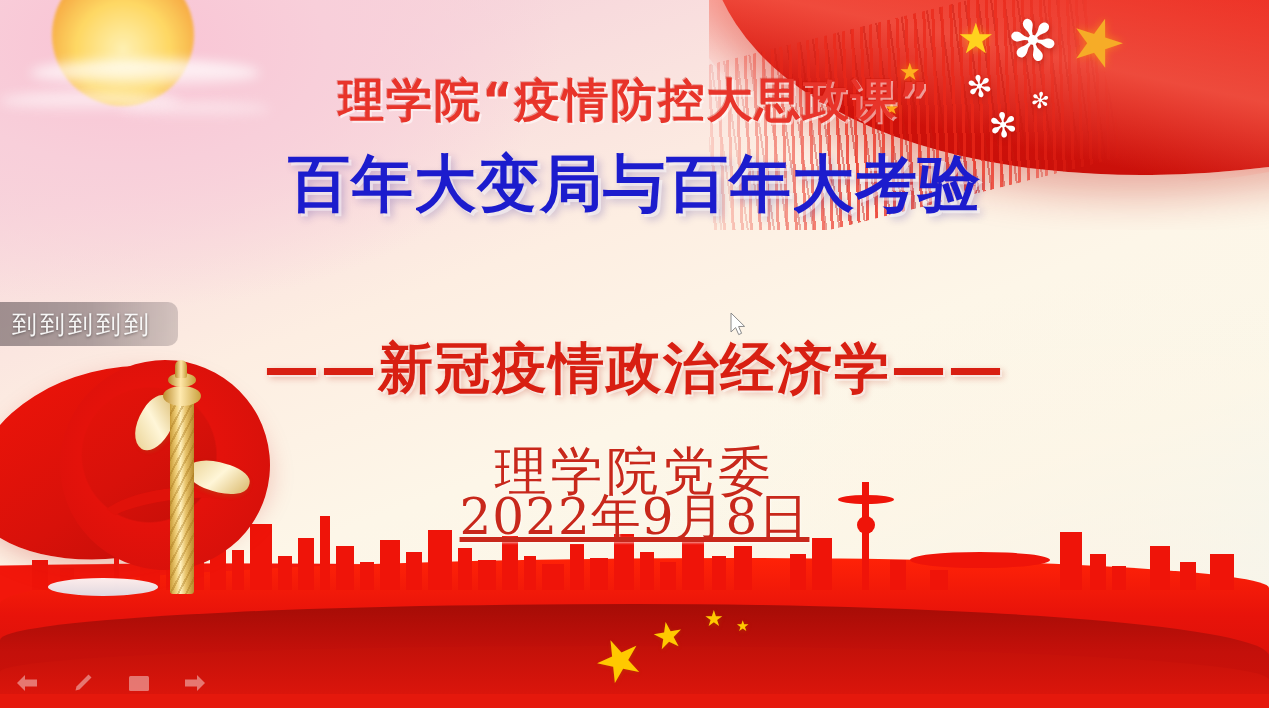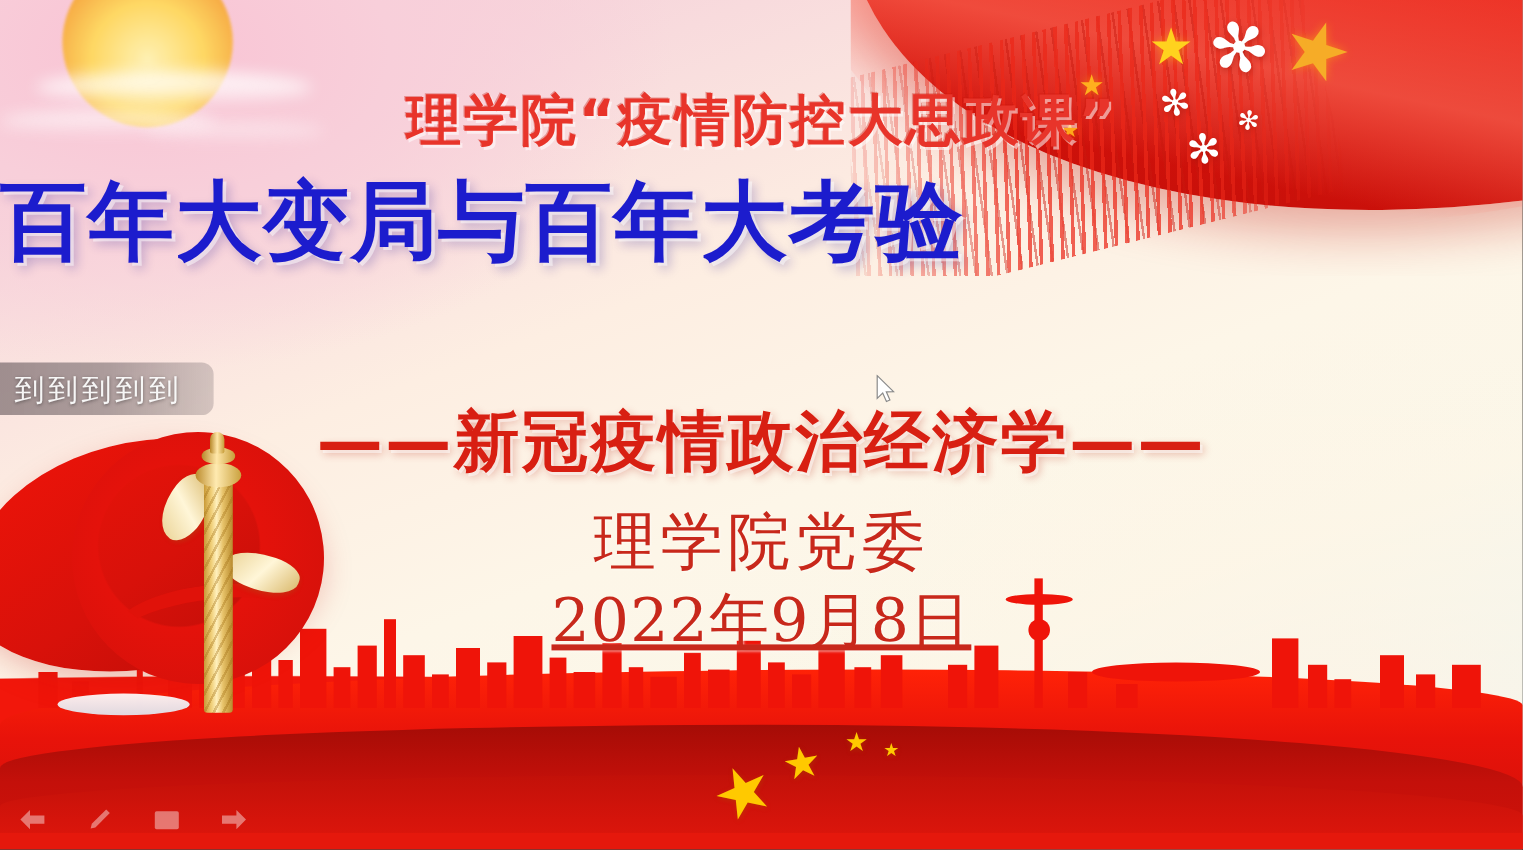--- a/index.html
+++ b/index.html
@@ -128,40 +128,40 @@
   .gstar{position:absolute;color:#ffc900;line-height:1;text-shadow:0 1px 4px rgba(170,90,0,.4);}
 
   
   .t-eyebrow{
     position:absolute;left:0;right:0;top:70px;text-align:center;
     font-size:46px;font-weight:bold;letter-spacing:2px;color:#e8342a;
     text-shadow:2px 2px 0 rgba(255,255,255,.55), -1px -1px 0 rgba(200,20,10,.35);
     font-family:"DejaVu Sans","Liberation Sans",sans-serif;
   }
   .t-title{
-    position:absolute;left:0;right:0;top:152px;
-    font-size:72px;font-weight:bold;letter-spacing:1px;color:#1c1ccd;
+    position:absolute;left:0;right:0;top:152px;text-align:center;
+    font-size:62px;font-weight:bold;letter-spacing:1px;color:#1c1ccd;
     line-height:1.06;
     text-shadow:3px 3px 0 rgba(255,255,255,.5), 5px 5px 9px rgba(40,30,150,.28);
-    font-family:Liberation Mono, monospace;
+    font-family:Liberation Serif, serif;
   }
   .t-subtitle{
     position:absolute;left:0;right:0;top:298px;text-align:center;
     font-size:55px;font-weight:bold;letter-spacing:2px;color:#d81f12;
     text-shadow:2px 2px 0 rgba(255,255,255,.5), 3px 3px 7px rgba(180,25,10,.3);
     font-family:"DejaVu Sans","Liberation Sans",sans-serif;
     white-space:nowrap;
     margin-top:34px;
   }
   .t-org, .t-date{
     position:absolute;left:0;right:0;text-align:center;color:#c8281b;
     font-family:"DejaVu Serif","Liberation Serif",serif;
     text-shadow:1px 1px 2px rgba(255,255,255,.6);
   }
-  .t-org{top:417px;font-size:52px;letter-spacing:4px;}
+  .t-org{top:437px;font-size:52px;letter-spacing:4px;}
   .t-date{top:484px;font-size:50px;letter-spacing:1px;text-decoration:underline;}
 
   
   .chat-overlay{
     position:absolute;left:-14px;top:302px;width:192px;height:44px;
     border-radius:10px;
     background:linear-gradient(90deg, rgba(70,60,65,.52) 0%, rgba(90,78,84,.48) 55%, rgba(120,108,112,.30) 100%);
     backdrop-filter:blur(1px);
     display:flex;align-items:center;justify-content:center;
     color:rgba(255,255,255,.93);font-size:25px;letter-spacing:3px;

